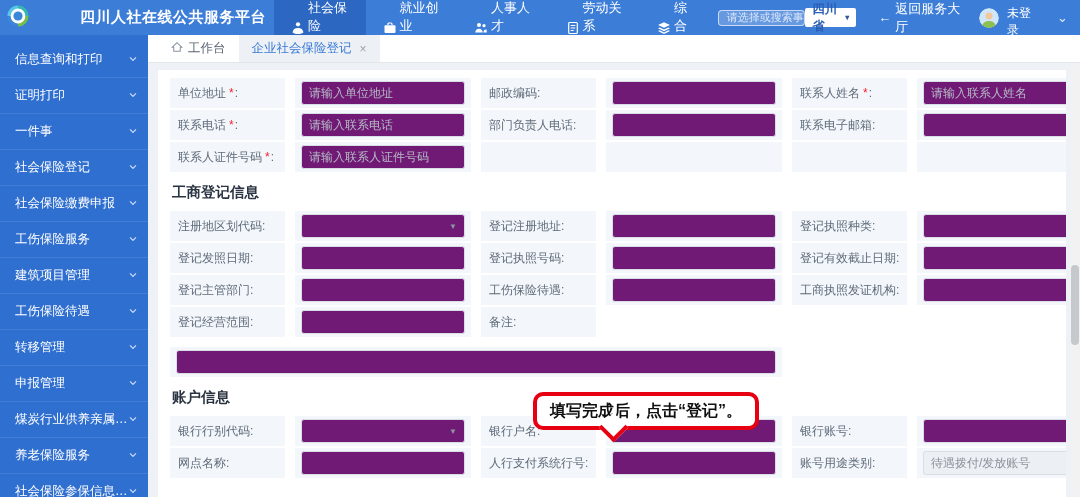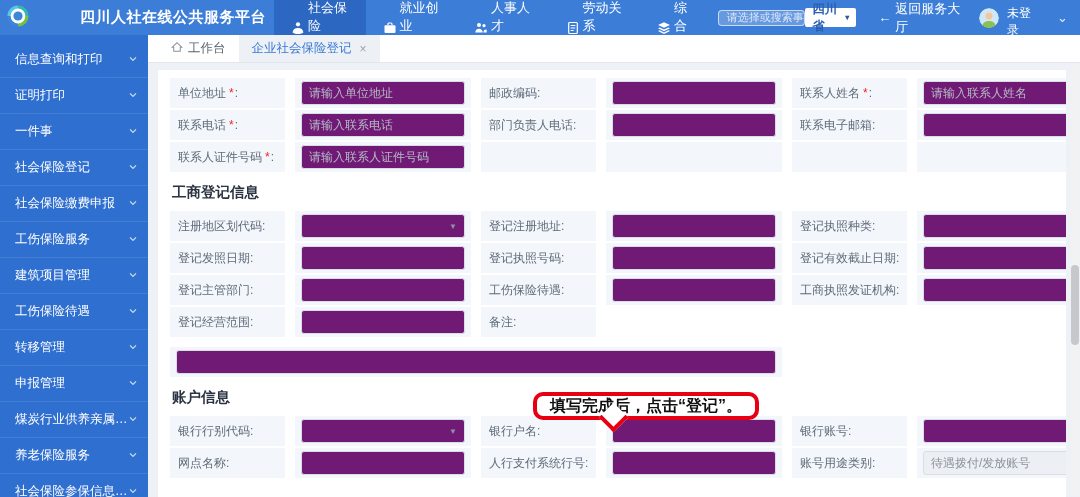--- a/index.html
+++ b/index.html
@@ -55,21 +55,21 @@
   .cell.fldc { padding:0 6px; }
   .inputbox { width:100%; height:24px; background:#701a75; border:1px solid #d9dde4; border-radius:3px;
     display:flex; align-items:center; justify-content:space-between; padding:0 7px;
     font-size:12px; color:#b4bbc5; white-space:nowrap; overflow:hidden; }
   .inputbox.disabled { background:#eceff3; color:#8b919b; }
   .selcaret { font-size:8px; color:#8a94a3; }
   .wide { grid-column: span 4; }
   .section-title { font-size:14.5px; color:#2b3442; font-weight:600; margin:11px 0 9px 2px; }
 
   
-  .callout { position:absolute; left:385px; top:357px; width:226px; height:28px; background:#fff;
+  .callout { position:absolute; left:385px; top:357px; width:226px; height:38px; background:#fff;
     border:4px solid #e60012; border-radius:10px; display:flex; align-items:center; justify-content:center;
     font-size:16px; font-weight:bold; color:#101010; z-index:6; white-space:nowrap; }
   .callout::after { content:""; position:absolute; bottom:-12px; left:66px; width:17px; height:17px;
     background:#fff; border-right:4px solid #e60012; border-bottom:4px solid #e60012;
     transform:rotate(45deg); }
 
   
   .scrollbar { position:absolute; right:1px; top:30px; bottom:2px; width:8px; background:#f2f2f2;
     border-radius:4px; z-index:7; }
   .scrollbar .thumb { position:absolute; top:200px; height:80px; left:0; right:0;

